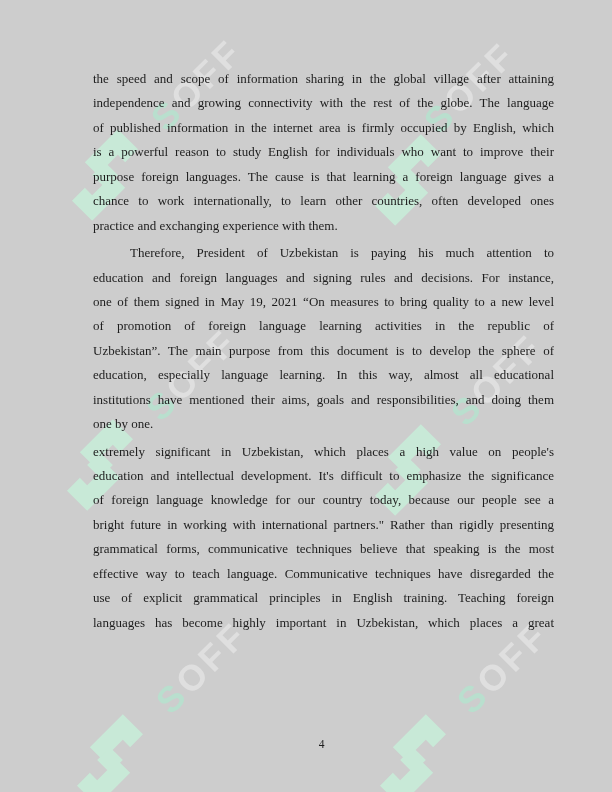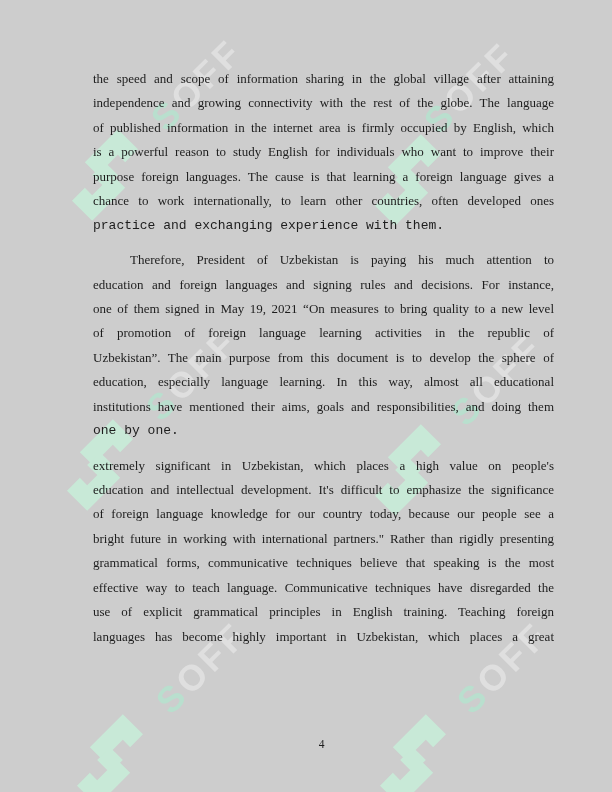--- a/index.html
+++ b/index.html
@@ -34,34 +34,33 @@
   .wm-text::first-letter{color:#b9dfce;}
   
   .content{position:absolute;inset:0;z-index:1;}
   .body-text{
     position:absolute;
     left:93px;top:67px;width:461px;
     font-size:13px;
     color:#1d1d1d;
   }
   .para{margin:0;}
-  .para + .para{margin-top:10px;}
+  .para + .para{margin-top:3px;}
   .line{
     height:24.45px;
     line-height:24.45px;
     text-align:justify;
     text-align-last:justify;
     text-justify:inter-word;
     white-space:normal;
     overflow:hidden;
   }
   .line.unjust{
     text-align:right;
     text-align-last:left;
-    font-family:Liberation Mono, monospace;
   }
   .page-number{
     position:absolute;
     left:91px;top:738px;width:461px;
     text-align:center;
     font-size:11.5px;
     color:#1d1d1d;
   }
 </style>
 </head>

